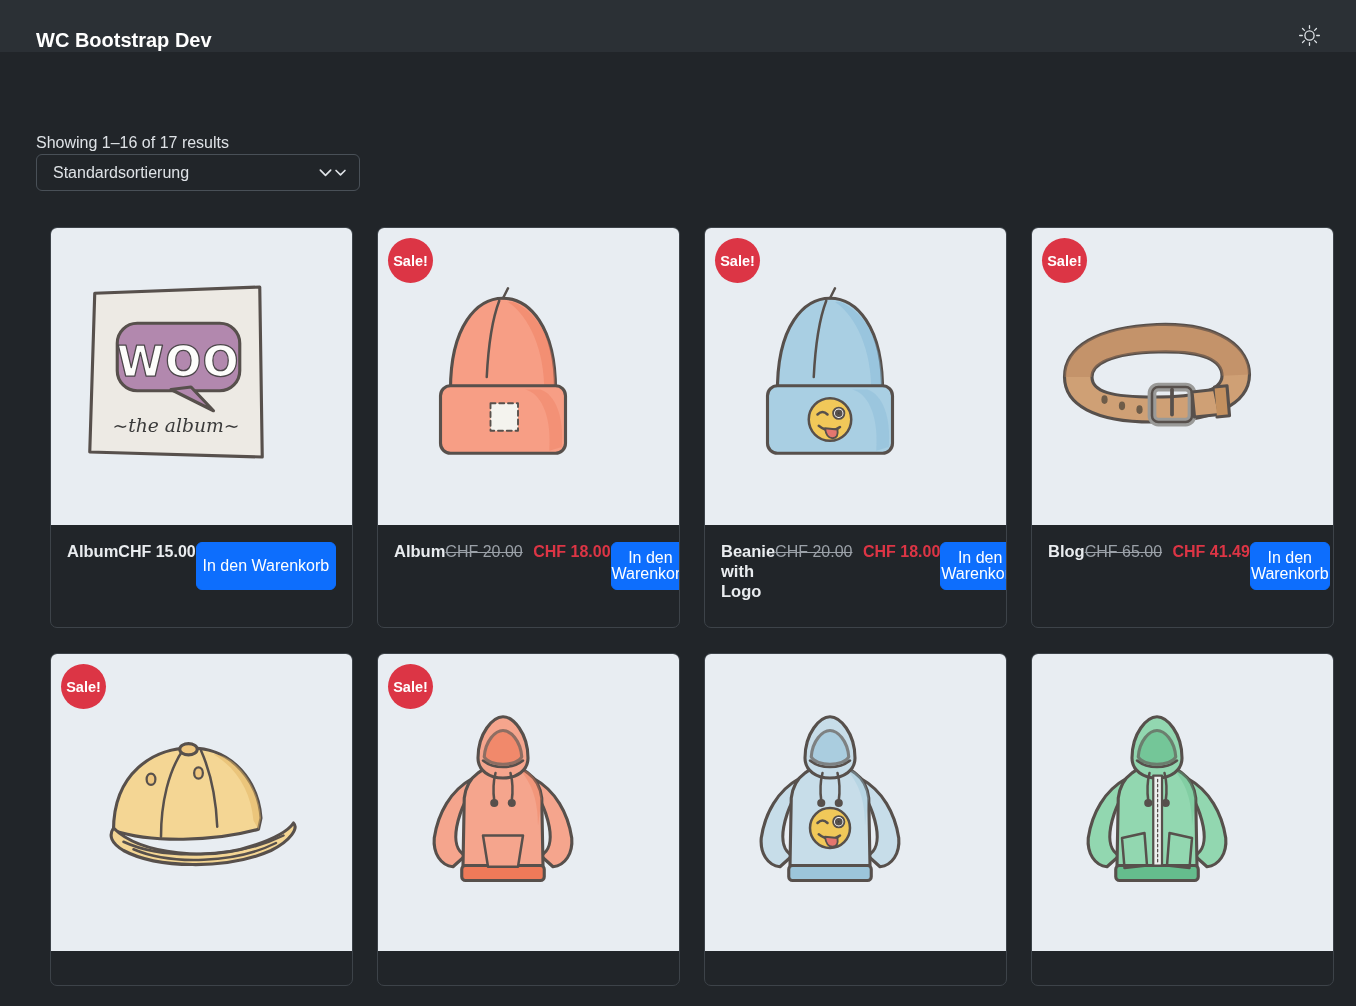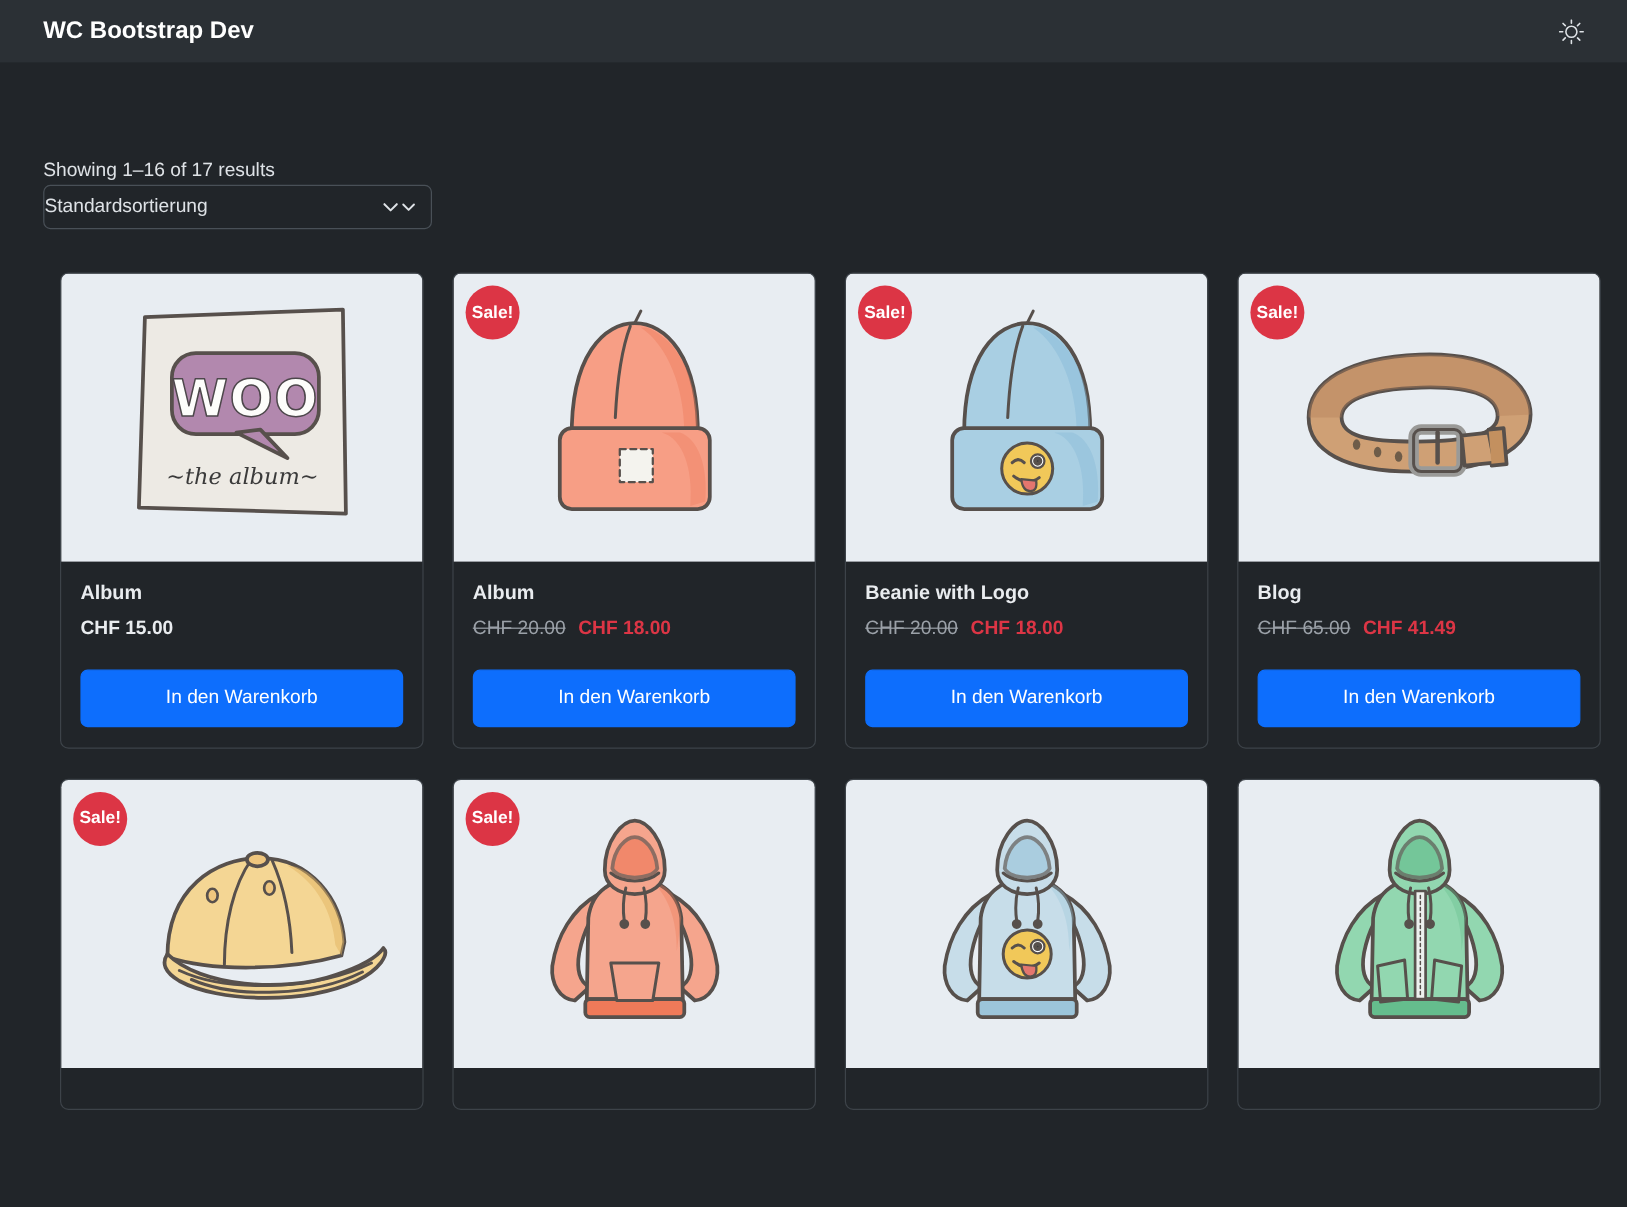--- a/index.html
+++ b/index.html
@@ -11,62 +11,62 @@
   html,body{width:1356px;height:1006px;overflow:hidden;}
   body{
     background:var(--page-bg);
     font-family:"Liberation Sans","DejaVu Sans",sans-serif;
     color:var(--text-main);
     -webkit-font-smoothing:antialiased;
   }
   
   .navbar{
     height:52px;background:var(--navbar-bg);
-    display:flex;align-items:center;justify-content:space-between;
+    display:flex;align-items:flex-end;justify-content:space-between;
     padding:0 26px 0 36px;
   }
   .brand{font-size:20px;font-weight:700;color:#fff;cursor:pointer;}
   .nav-right{display:flex;align-items:center;gap:6px;}
   .nav-links{display:flex;align-items:center;}
   .nav-link{color:#9aa0a6;font-size:16px;padding:8px 8px;cursor:pointer;}
   .theme-toggle{color:#dee2e6;display:flex;align-items:center;padding:6px 10px;cursor:pointer;}
   
   .main{padding:82px 36px 0 36px;}
   .results{font-size:16px;color:var(--text-soft);margin-bottom:2px;}
   .sort-select{
     width:324px;height:37px;border:1px solid #495057;border-radius:6px;
     display:flex;align-items:center;justify-content:space-between;
-    padding:0 12px 0 0;color:var(--text-soft);font-size:16px;cursor:pointer;
+    padding:0 12px 0 16px;color:var(--text-soft);font-size:16px;cursor:pointer;
     background:transparent;
   }
   .sort-select .chevrons{display:flex;align-items:center;gap:1px;color:#dee2e6;}
   
   .grid{
     margin:36px -14px 0 0;              
     padding-left:14px;
     display:grid;grid-template-columns:repeat(4,1fr);
     column-gap:24px;row-gap:25px;
   }
   .product-card{
     background:var(--page-bg);
     border:1px solid var(--card-border);
     border-radius:7px;
     overflow:hidden;
     display:flex;flex-direction:column;
   }
   .card-img{
-    position:relative;height:240px;background:var(--img-bg);
-    display:flex;align-items:center;justify-content:center;
+    position:relative;height:297px;background:var(--img-bg);
+    display:flex;align-items:center;
   }
   .sale-badge{
     position:absolute;top:10px;left:10px;width:45px;height:45px;border-radius:50%;
     background:var(--sale);color:#fff;font-size:14.5px;font-weight:700;
     display:flex;align-items:center;justify-content:center;
   }
-  .card-body{padding:17px 16px;display:flex;flex-direction:column;}
+  .card-body{padding:17px 16px;display:flex;flex-direction:row;}
   .p-title{font-size:16.5px;font-weight:700;color:var(--text-main);line-height:1.2;margin-bottom:9px;}
   .p-price{font-size:16px;line-height:1.2;margin-bottom:25px;white-space:nowrap;}
   .p-price .old{color:var(--text-dim);text-decoration:line-through;margin-right:6px;}
   .p-price .sale{color:var(--sale);font-weight:700;}
   .p-price .cur{color:var(--text-main);font-weight:700;}
   .btn-cart{
     display:block;width:100%;height:48px;
     background:var(--accent);color:#fff;border:1px solid var(--accent);border-radius:6px;
     font-size:16px;font-family:inherit;cursor:pointer;line-height:1;
   }

